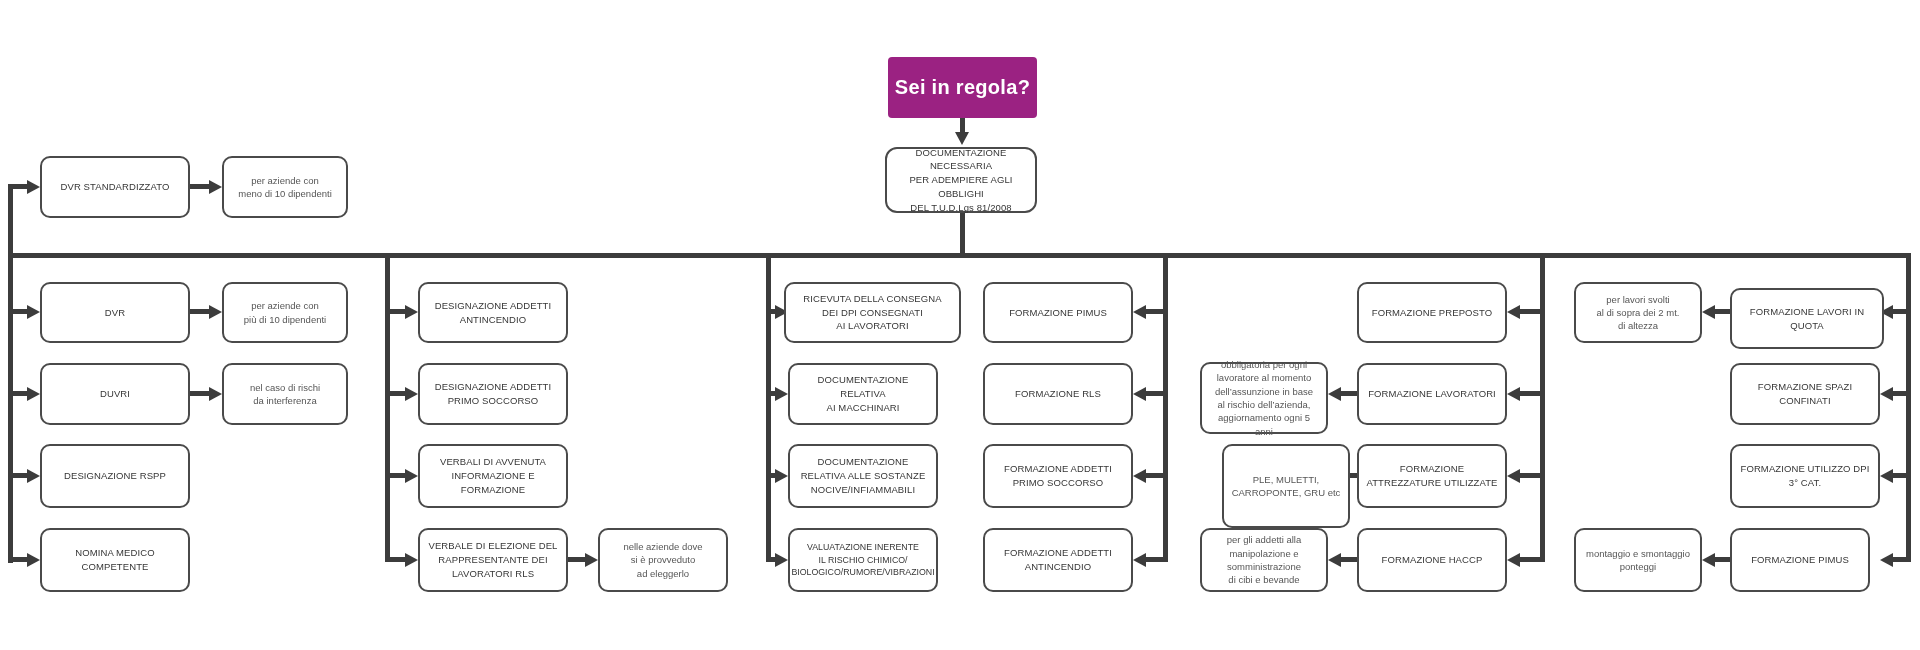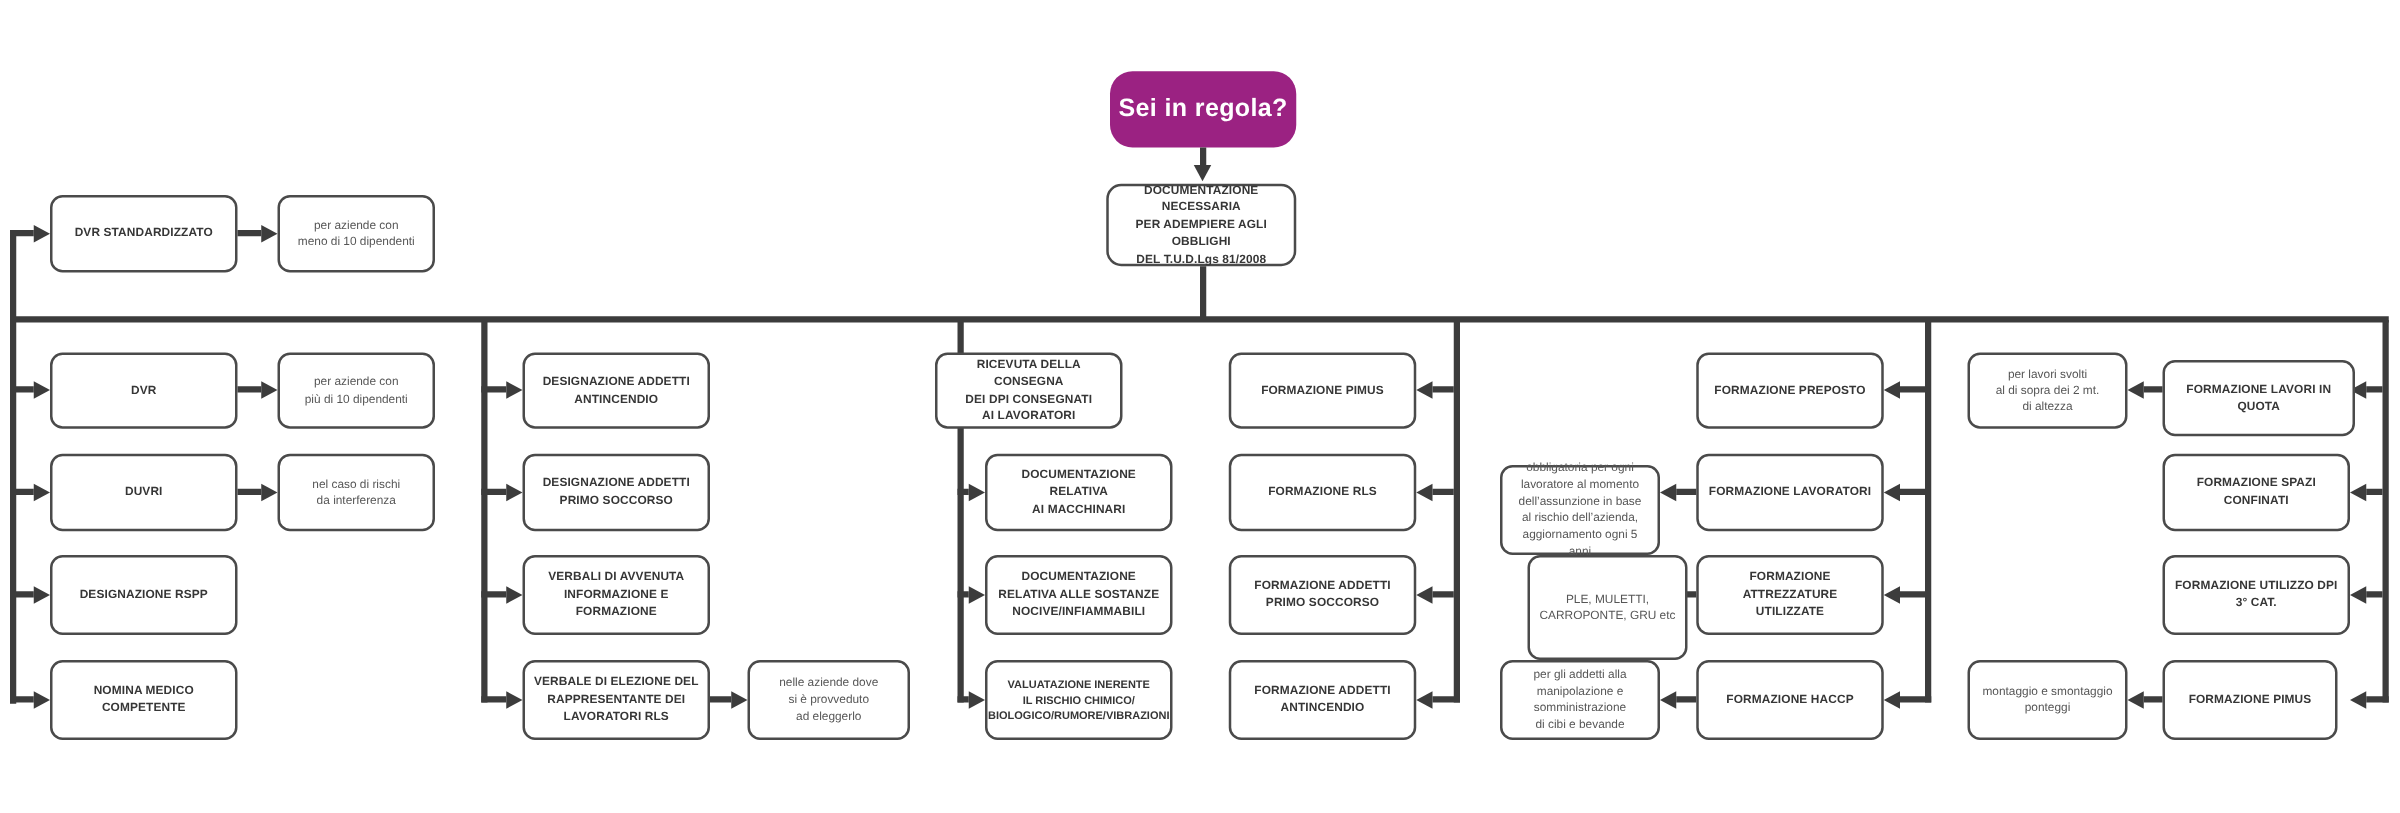--- a/index.html
+++ b/index.html
@@ -1,26 +1,26 @@
 <!DOCTYPE html>
 <html style="--accent: #9B2282; --line: #3C3C3C; --border: #4A4A4A; --labeltext: #363636; --notetext: #565656; --bg: #FFFFFF;"><head>
 <meta charset="utf-8">
 <style>
   html,body{margin:0;padding:0;background:#fff;}
   .canvas{position:relative;width:1920px;height:650px;background:#fff;overflow:hidden;
           font-family:"Liberation Sans",sans-serif;}
   .box{position:absolute;display:flex;align-items:center;justify-content:center;
        text-align:center;background:#fff;border:2px solid var(--border);border-radius:10px;
        white-space:pre-line;padding:3px 7px;box-sizing:border-box;}
-  .label{font-weight:bold;font-size:9.5px;line-height:1.45;color:var(--labeltext);letter-spacing:.1px;}
+  .label{font-weight:normal;font-size:9.5px;line-height:1.45;color:var(--labeltext);letter-spacing:.1px;}
   .label.tight{font-size:8.8px;letter-spacing:0;}
   .note{font-size:9.5px;line-height:1.4;color:var(--notetext);}
   .start{position:absolute;display:flex;align-items:center;justify-content:center;
          background:var(--accent);color:#fff;font-weight:bold;font-size:20px;
-         border-radius:18px;letter-spacing:.3px;}
+         border-radius:4px;letter-spacing:.3px;}
   .root{border-radius:12px;}
   .shaft{position:absolute;background:var(--line);}
   .arr-r{position:absolute;width:0;height:0;border-top:7px solid transparent;
          border-bottom:7px solid transparent;border-left:13px solid var(--line);}
   .arr-l{position:absolute;width:0;height:0;border-top:7px solid transparent;
          border-bottom:7px solid transparent;border-right:13px solid var(--line);}
   .arr-d{position:absolute;width:0;height:0;border-left:7px solid transparent;
          border-right:7px solid transparent;border-top:13px solid var(--line);}
 </style>
 </head>
@@ -99,21 +99,21 @@
   <div class="shaft" style="left:766px;top:256px;width:5px;height:306px"></div>
   <div class="shaft" style="left:766px;top:309px;width:9px;height:5px"></div>
   <div class="arr-r" style="left:775px;top:305px"></div>
   <div class="shaft" style="left:766px;top:391px;width:9px;height:5px"></div>
   <div class="arr-r" style="left:775px;top:387px"></div>
   <div class="shaft" style="left:766px;top:473px;width:9px;height:5px"></div>
   <div class="arr-r" style="left:775px;top:469px"></div>
   <div class="shaft" style="left:766px;top:557px;width:9px;height:5px"></div>
   <div class="arr-r" style="left:775px;top:553px"></div>
 
-  <div class="box label" style="left:748px;top:282px;width:150px;height:61px">RICEVUTA DELLA CONSEGNA
+  <div class="box label" style="left:784px;top:282px;width:177px;height:61px">RICEVUTA DELLA CONSEGNA
 DEI DPI CONSEGNATI
 AI LAVORATORI</div>
   <div class="box label" style="left:788px;top:363px;width:150px;height:62px">DOCUMENTAZIONE RELATIVA
 AI MACCHINARI</div>
   <div class="box label" style="left:788px;top:444px;width:150px;height:64px">DOCUMENTAZIONE
 RELATIVA ALLE SOSTANZE
 NOCIVE/INFIAMMABILI</div>
   <div class="box label tight" style="left:788px;top:528px;width:150px;height:64px">VALUATAZIONE INERENTE
 IL RISCHIO CHIMICO/
 BIOLOGICO/RUMORE/VIBRAZIONI</div>
@@ -143,21 +143,21 @@
   <div class="arr-l" style="left:1507px;top:469px"></div>
   <div class="shaft" style="left:1520px;top:473px;width:20px;height:5px"></div>
   <div class="arr-l" style="left:1507px;top:553px"></div>
   <div class="shaft" style="left:1520px;top:557px;width:25px;height:5px"></div>
 
   <div class="box label" style="left:1357px;top:282px;width:150px;height:61px">FORMAZIONE PREPOSTO</div>
 
   <div class="box label" style="left:1357px;top:363px;width:150px;height:62px">FORMAZIONE LAVORATORI</div>
   <div class="arr-l" style="left:1328px;top:387px"></div>
   <div class="shaft" style="left:1341px;top:391px;width:16px;height:5px"></div>
-  <div class="box note" style="left:1200px;top:372px;width:128px;height:72px">obbligatoria per ogni
+  <div class="box note" style="left:1200px;top:362px;width:128px;height:72px">obbligatoria per ogni
 lavoratore al momento
 dell’assunzione in base
 al rischio dell’azienda,
 aggiornamento ogni 5 anni</div>
 
   <div class="box label" style="left:1357px;top:444px;width:150px;height:64px">FORMAZIONE
 ATTREZZATURE UTILIZZATE</div>
   <div class="arr-l" style="left:1328px;top:469px"></div>
   <div class="shaft" style="left:1341px;top:473px;width:16px;height:5px"></div>
   <div class="box note" style="left:1222px;top:444px;width:128px;height:84px">PLE, MULETTI,

